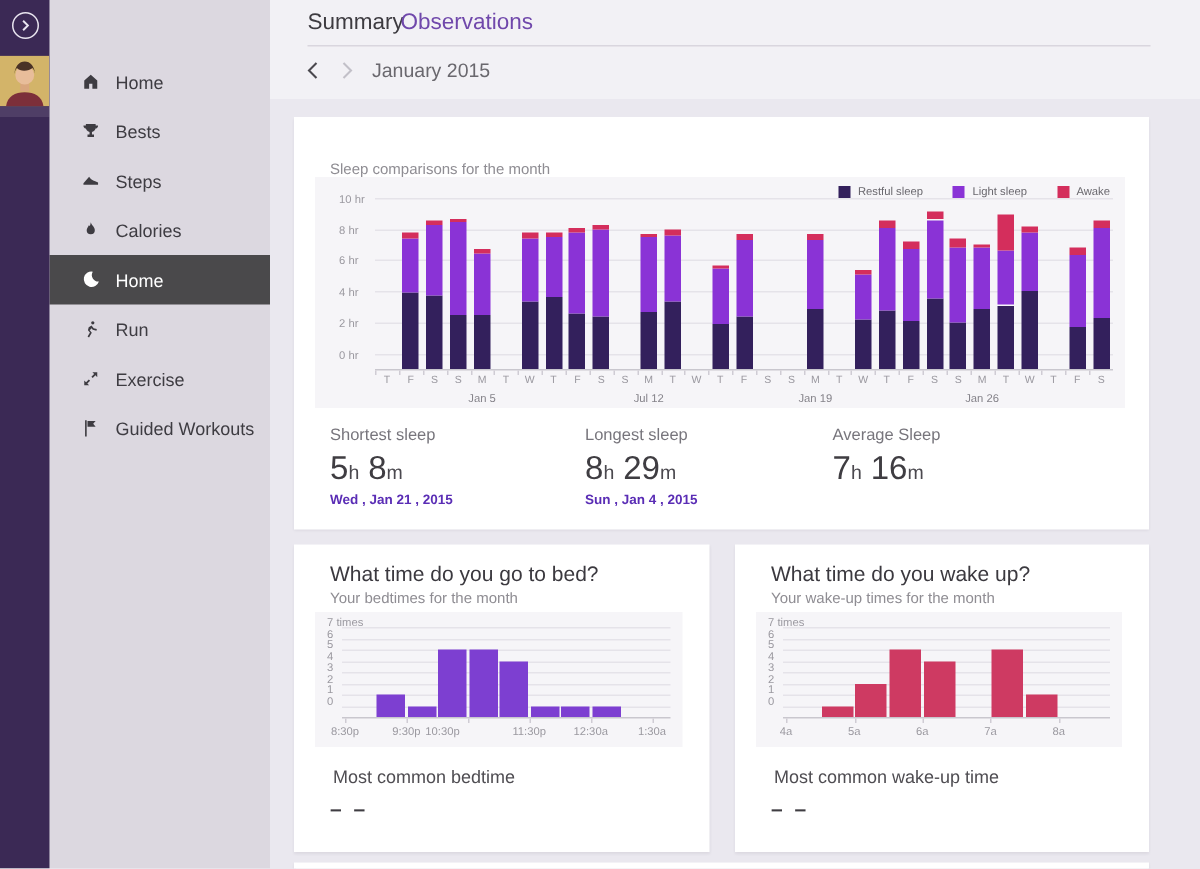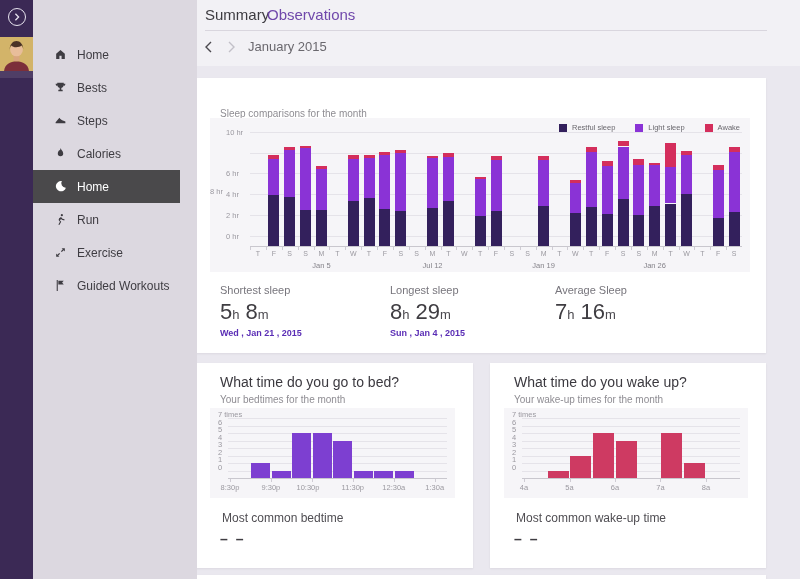--- a/index.html
+++ b/index.html
@@ -10,21 +10,21 @@
     -webkit-font-smoothing:antialiased;
   }
   
   .rail{position:absolute;left:0;top:0;width:33px;height:579px;background:#3b2955;z-index:3;}
   .expand-btn{position:absolute;left:8px;top:8px;width:16px;height:16px;border:1px solid #e8e4ef;border-radius:50%;
     color:#e8e4ef;display:flex;align-items:center;justify-content:center;cursor:pointer;}
   .avatar{position:absolute;left:0;top:37px;width:33px;height:34px;overflow:hidden;cursor:pointer;}
   .avatar svg{display:block;}
   .rail-band{position:absolute;left:0;top:71px;width:33px;height:7px;background:rgba(255,255,255,0.10);}
   
-  .sidebar{position:absolute;left:33px;top:0;width:147px;height:579px;background:#dcd8e0;z-index:2;padding-left:17px;}
+  .sidebar{position:absolute;left:33px;top:0;width:147px;height:579px;background:#dcd8e0;z-index:2;}
   .nav-list{position:absolute;left:0;top:38px;width:147px;}
   .nav-item{height:33px;display:flex;align-items:center;padding-left:21px;box-sizing:border-box;
     color:#3e3c42;font-size:12px;cursor:pointer;}
   .nav-item .nav-icon{width:13px;height:13px;margin-right:10px;display:flex;align-items:center;justify-content:center;}
   .nav-item.selected{background:#4a494b;color:#ffffff;}
   
   .main{position:absolute;left:180px;top:0;width:620px;height:579px;}
   .main-header{position:absolute;left:0;top:0;width:620px;height:66px;background:#f2f1f5;}
   .tab{position:absolute;top:6px;font-size:15px;color:#3d3b40;cursor:pointer;}
   .tab.active{color:#7048ab;}
@@ -189,21 +189,21 @@
       </div>
     <div class="gridline" style="left: 40px; top: 117.636px; width: 492px;"></div>
         <div class="ytick" style="left: 16px; top: 113.636px;">0 hr</div>
         <div class="gridline" style="left: 40px; top: 96.9091px; width: 492px;"></div>
         <div class="ytick" style="left: 16px; top: 92.9091px;">2 hr</div>
         <div class="gridline" style="left: 40px; top: 76.1818px; width: 492px;"></div>
         <div class="ytick" style="left: 16px; top: 72.1818px;">4 hr</div>
         <div class="gridline" style="left: 40px; top: 55.4545px; width: 492px;"></div>
         <div class="ytick" style="left: 16px; top: 51.4545px;">6 hr</div>
         <div class="gridline" style="left: 40px; top: 34.7273px; width: 492px;"></div>
-        <div class="ytick" style="left: 0; top: 30.7273px; margin-top: 38px;">8 hr</div>
+        <div class="ytick" style="left: 16px; top: 30.7273px;">8 hr</div>
         <div class="gridline" style="left: 40px; top: 14px; width: 492px;"></div>
         <div class="ytick" style="left: 16px; top: 10px;">10 hr</div>
         <div class="axisline" style="left: 40px; top: 128px; width: 492px;"></div>
         <div class="tickmark" style="left: 40px; top: 129px;"></div>
         <div class="xtick" style="left: 47.9px; top: 132px;">T</div>
         <div class="tickmark" style="left: 55.9px; top: 129px;"></div>
         <div class="xtick" style="left: 63.8px; top: 132px;">F</div>
         <div class="bar-seg" style="left: 58.3px; top: 77.2px; width: 11px; height: 50.8px; background: rgb(51, 32, 92);"></div>
         <div class="bar-seg" style="left: 58.3px; top: 40.9px; width: 11px; height: 36.3px; background: rgb(138, 51, 214);"></div>
         <div class="bar-seg" style="left: 58.3px; top: 37.3px; width: 11px; height: 3.6px; background: rgb(212, 46, 92);"></div>
@@ -372,21 +372,21 @@
         <div class="gridline" style="left: 18px; top: 17.5px; width: 219px;"></div>
         <div class="ytick" style="left: 8px; top: 9.5px;">6</div>
         <div class="gridline" style="left: 18px; top: 10px; width: 219px;"></div>
         <div class="ytick" style="left: 8px; top: 2px;">7 times</div>
         <div class="axisline" style="left: 18px; top: 70px; width: 219px;"></div>
         <div class="tickmark" style="left: 20px; top: 71px;"></div>
         <div class="xtick" style="left: 20px; top: 75px; font-size: 7.5px;">8:30p</div>
         <div class="tickmark" style="left: 60.9px; top: 71px;"></div>
         <div class="xtick" style="left: 60.9px; top: 75px; font-size: 7.5px;">9:30p</div>
         <div class="tickmark" style="left: 101.9px; top: 71px;"></div>
-        <div class="xtick" style="left: 98px; top: 75px; font-size: 7.5px;">10:30p</div>
+        <div class="xtick" style="left: 85px; top: 75px; font-size: 7.5px;">10:30p</div>
         <div class="tickmark" style="left: 142.8px; top: 71px;"></div>
         <div class="xtick" style="left: 142.8px; top: 75px; font-size: 7.5px;">11:30p</div>
         <div class="tickmark" style="left: 183.8px; top: 71px;"></div>
         <div class="xtick" style="left: 183.8px; top: 75px; font-size: 7.5px;">12:30a</div>
         <div class="tickmark" style="left: 224.7px; top: 71px;"></div>
         <div class="xtick" style="left: 224.7px; top: 75px; font-size: 7.5px;">1:30a</div>
         <div class="bar-seg" style="left: 41.2px; top: 55px; width: 19px; height: 15px; background: rgb(125, 63, 209);"></div>
         <div class="bar-seg" style="left: 61.7px; top: 62.5px; width: 19px; height: 7.5px; background: rgb(125, 63, 209);"></div>
         <div class="bar-seg" style="left: 82.2px; top: 25px; width: 19px; height: 45px; background: rgb(125, 63, 209);"></div>
         <div class="bar-seg" style="left: 102.6px; top: 25px; width: 19px; height: 45px; background: rgb(125, 63, 209);"></div>

